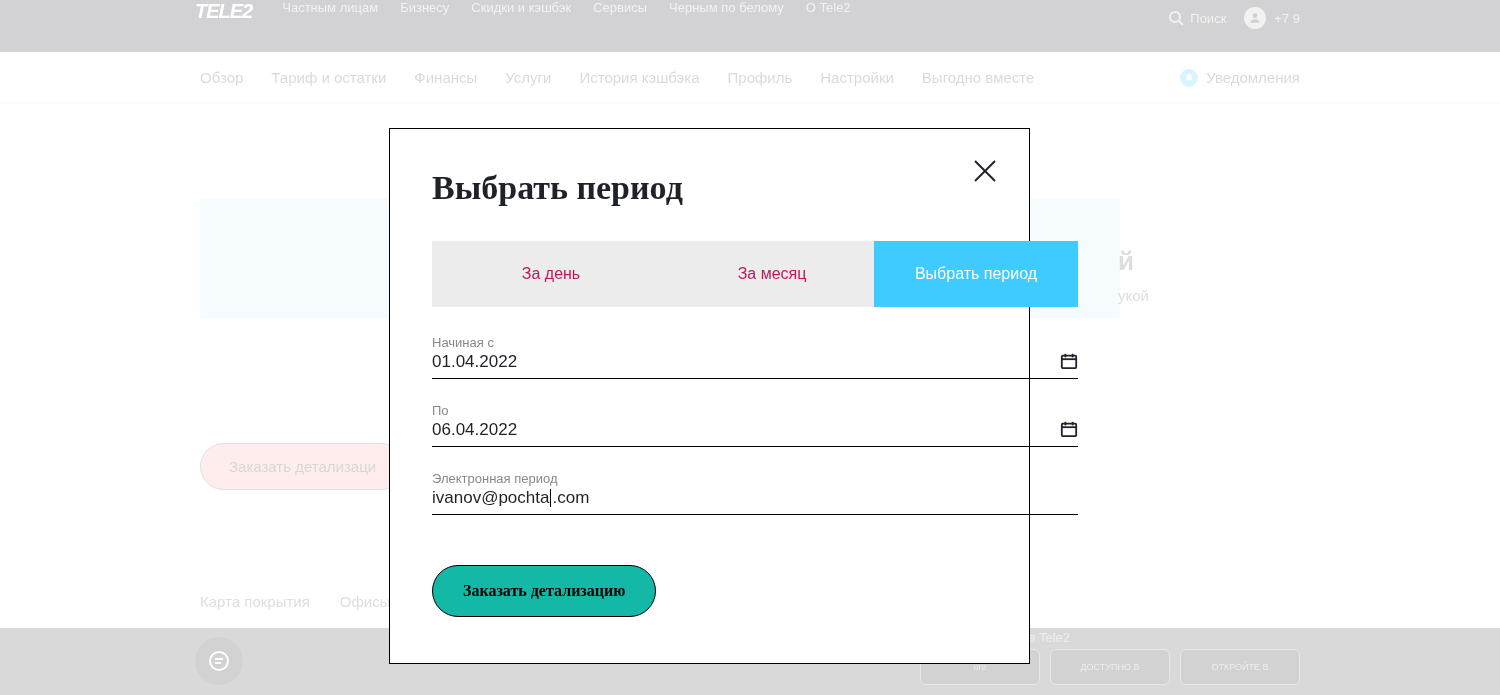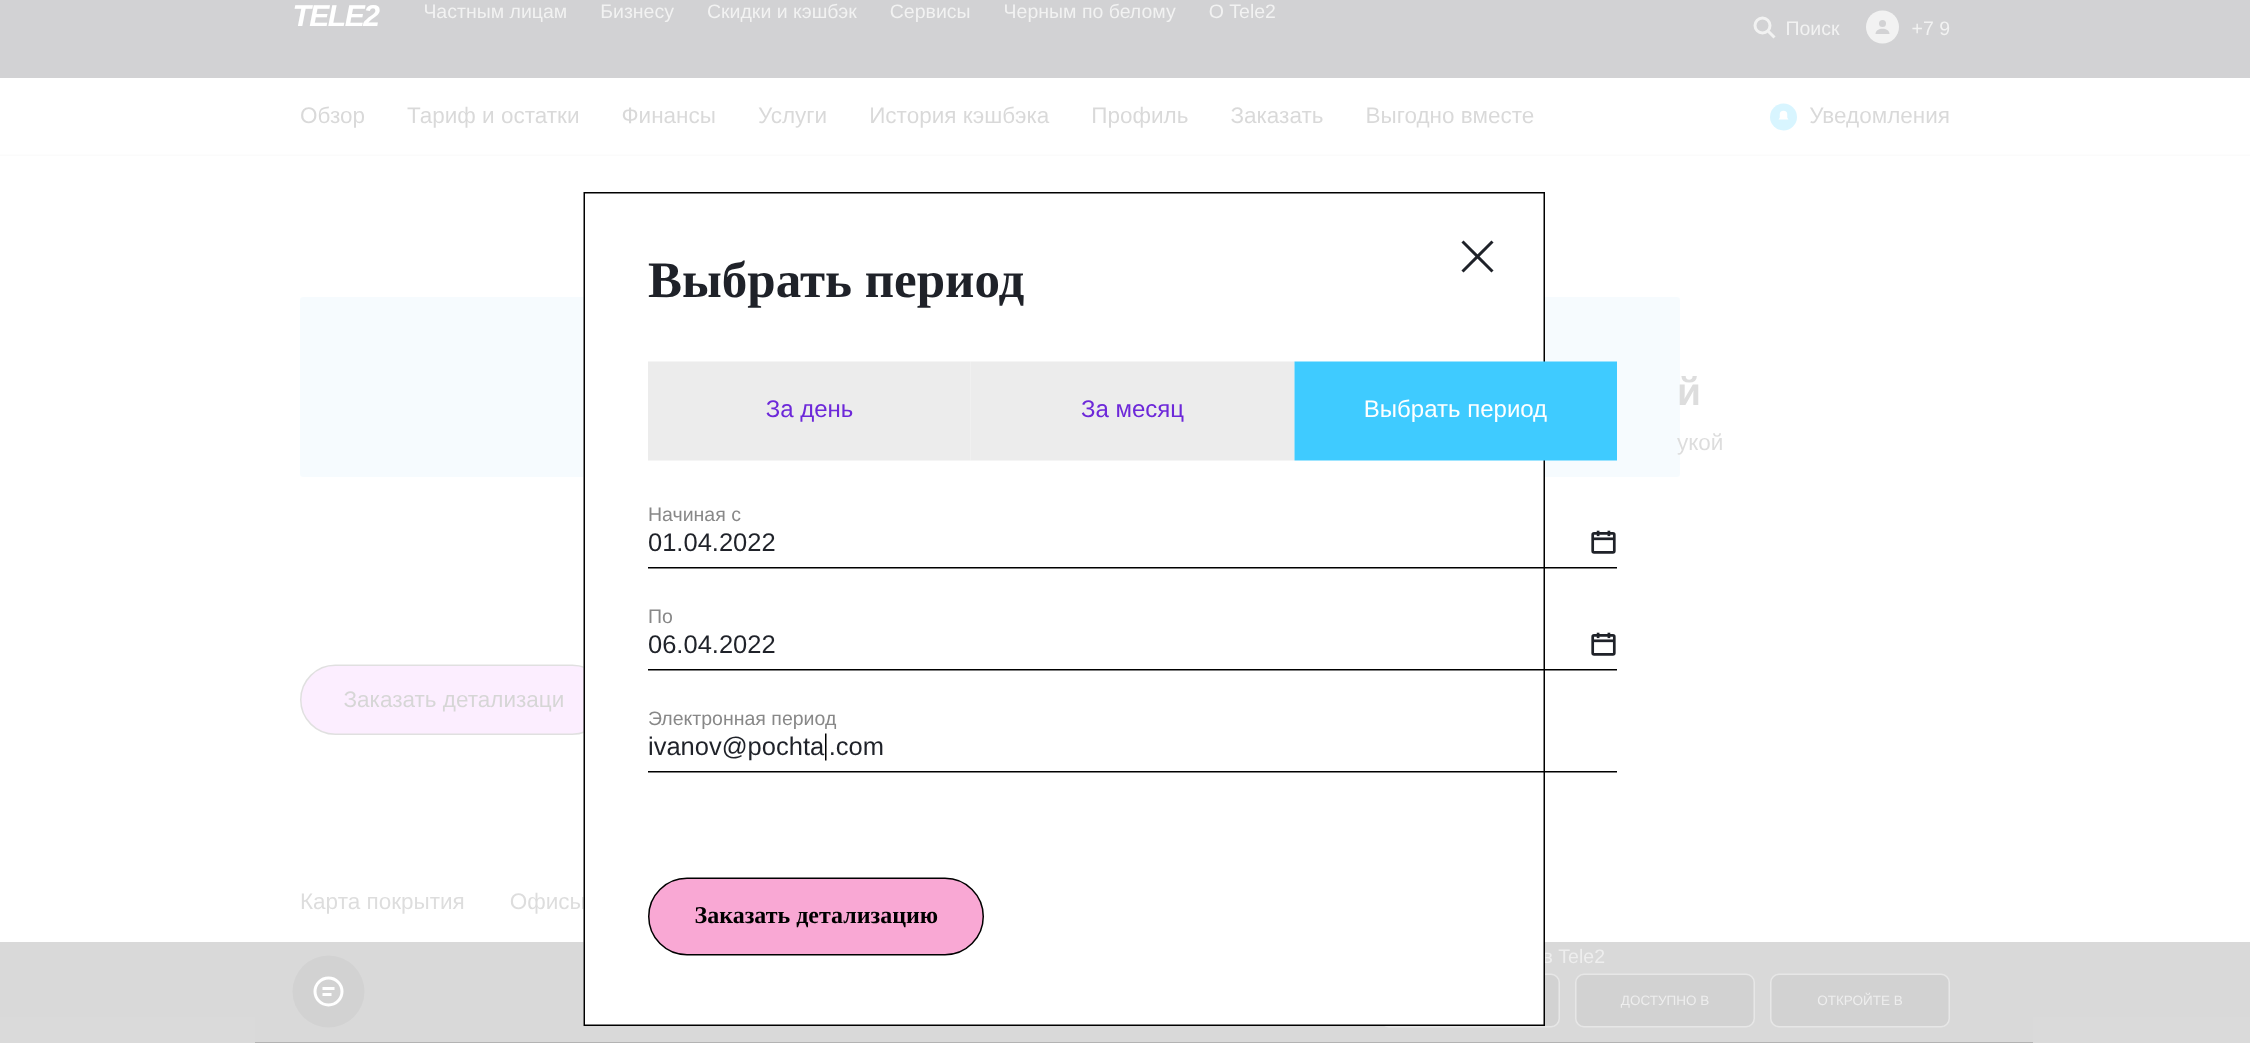--- a/index.html
+++ b/index.html
@@ -24,51 +24,51 @@
   .subnav { display: flex; gap: 28px; }
   .subnav a { color: #444; font-size: 15px; text-decoration: none; cursor: pointer; text-align: center; }
   .subright { position: absolute; right: 200px; display: flex; align-items: center; gap: 8px; color: #444; font-size: 15px; cursor: pointer; }
   .bell { width: 18px; height: 18px; border-radius: 50%; background: #3fcbff; display: flex; align-items: center; justify-content: center; }
   .bell svg { width: 10px; height: 10px; fill: #fff; }
 
   
   .page-bg { position: absolute; top: 88px; left: 0; right: 0; bottom: 0; }
   .banner { position: absolute; top: 110px; left: 200px; width: 920px; height: 120px; background: #d3ecfb; border-radius: 2px; }
   .side-text { position: absolute; top: 155px; left: 1118px; width: 180px; color: #555; font-size: 15px; line-height: 1.4; }
-  .order-btn { position: absolute; top: 355px; left: 200px; border: 1px solid #666; border-radius: 28px; padding: 14px 28px; font-size: 15px; color: #333; background: #f0abfc; }
+  .order-btn { position: absolute; top: 355px; left: 200px; border: 1px solid #666; border-radius: 28px; padding: 14px 28px; font-size: 15px; color: #333; background: #fca5a5; }
   .footer-links { position: absolute; top: 505px; left: 200px; display: flex; gap: 30px; color: #555; font-size: 15px; }
   .footer-grey { position: absolute; top: 540px; left: 0; right: 0; height: 155px; background: #444; }
   .chat-fab { position: absolute; left: 195px; bottom: 10px; width: 48px; height: 48px; border-radius: 50%; background: #222; display: flex; align-items: center; justify-content: center; }
   .chat-fab svg { width: 24px; height: 24px; stroke: #fff; fill: none; stroke-width: 2; }
   .store-badges { position: absolute; right: 200px; bottom: 10px; display: flex; gap: 10px; }
   .store-badge { width: 120px; height: 36px; border: 1px solid #888; border-radius: 6px; background: #222; color: #aaa; font-size: 9px; display: flex; align-items: center; justify-content: center; }
   .footer-sub { position: absolute; right: 430px; bottom: 50px; color: #aaa; font-size: 13px; }
 
   
   .scrim { position: absolute; inset: 0; background: rgba(255,255,255,0.8); }
 
   
   .modal { position: absolute; top: 128px; left: 389px; width: 641px; background: #fff; border: 1px solid #000; padding: 40px 42px 46px; }
   .modal-title { font-family: Georgia, "Times New Roman", serif; font-size: 34px; font-weight: 700; color: #1f2229; margin-bottom: 34px; }
   .modal-close { position: absolute; top: 28px; right: 30px; width: 28px; height: 28px; cursor: pointer; }
   .modal-close svg { width: 28px; height: 28px; stroke: #1f2229; stroke-width: 2; }
 
   .tabs { display: flex; width: 646px; height: 66px; margin-bottom: 28px; }
   .tab { flex: 1; display: flex; align-items: center; justify-content: center; font-size: 16px; cursor: pointer; }
-  .tab.grey { background: #ececec; color: #6d28d9; }
+  .tab.grey { background: #ececec; color: #be185d; padding-left: 17px; }
   .tab.active { background: #3fcbff; color: #fff; }
 
   .field { position: relative; margin-bottom: 24px; width: 646px; }
   .field-label { font-size: 13px; color: #888; margin-bottom: 2px; display: block; }
   .field-value { font-size: 17px; color: #1f2229; padding-bottom: 6px; display: block; width: 100%; border: none; outline: none; }
   .field-line { border-bottom: 1px solid #000; }
   .cal-icon { position: absolute; right: 0; bottom: 8px; width: 18px; height: 18px; }
   .cal-icon svg { width: 18px; height: 18px; stroke: #1f2229; fill: none; stroke-width: 2; }
 
-  .submit-btn { margin-top: 46px; border: 1px solid #000; background: #f9a8d4; border-radius: 28px; padding: 16px 30px; font-family: Georgia, serif; font-weight: 700; font-size: 16px; cursor: pointer; }
+  .submit-btn { margin-top: 26px; border: 1px solid #000; background: #14b8a6; border-radius: 28px; padding: 16px 30px; font-family: Georgia, serif; font-weight: 700; font-size: 16px; cursor: pointer; }
 
   .caret { display:inline-block; border-left:1px solid #000; height:18px; vertical-align: text-bottom; margin: 0 1px; }
 </style>
 </head>
 <body>
 
 <div class="topbar">
   <span class="logo"><span class="logo-sub">TELE2</span></span>
   <div class="topnav">
     <a>Частным лицам</a>
@@ -99,21 +99,21 @@
 </div>
 
 <div class="subbar">
   <div class="subnav">
     <a>Обзор</a>
     <a>Тариф и остатки</a>
     <a>Финансы</a>
     <a>Услуги</a>
     <a>История кэшбэка</a>
     <a>Профиль</a>
-    <a>Заказать</a>
+    <a>Настройки</a>
     <a>Выгодно вместе</a>
   </div>
   <div class="subright">
     <span class="bell">
       <svg viewBox="0 0 24 24">
           <path d="M12 2a6 6 0 00-6 6v5l-2 3h16l-2-3V8a6 6 0 00-6-6z"></path>
         </svg>
     </span>
     <span>Уведомления</span>
   </div>

